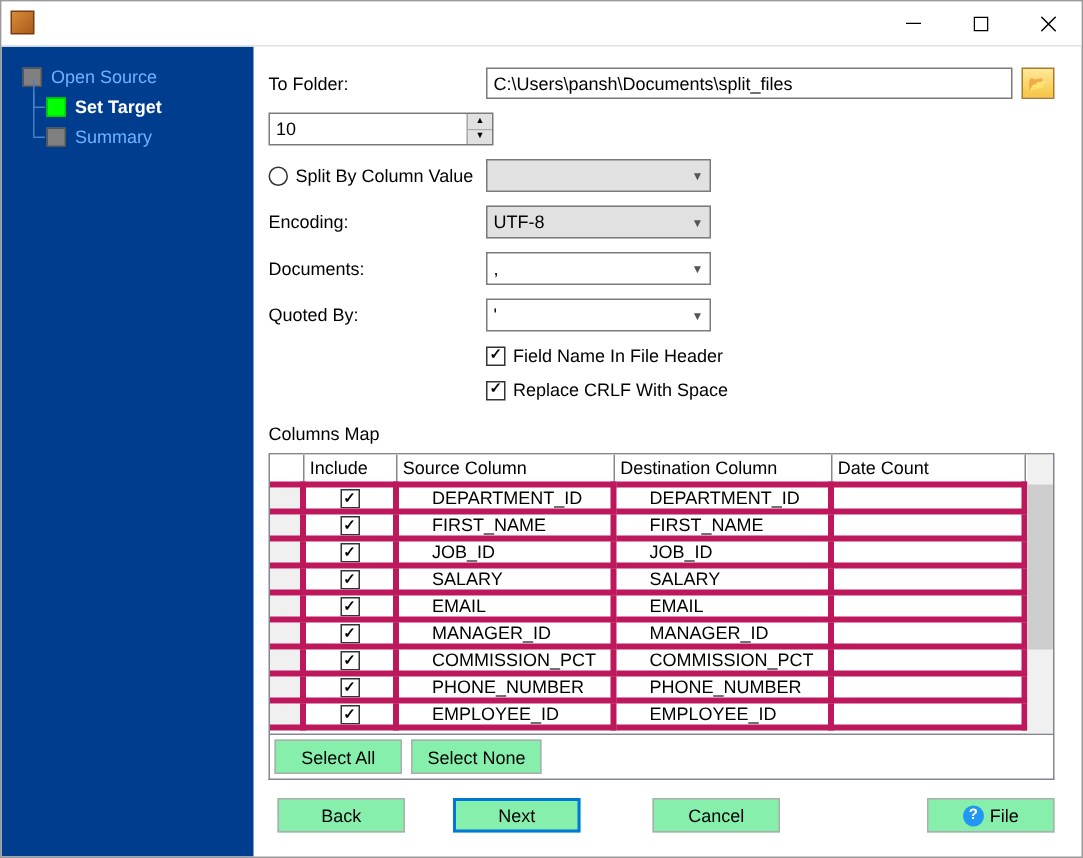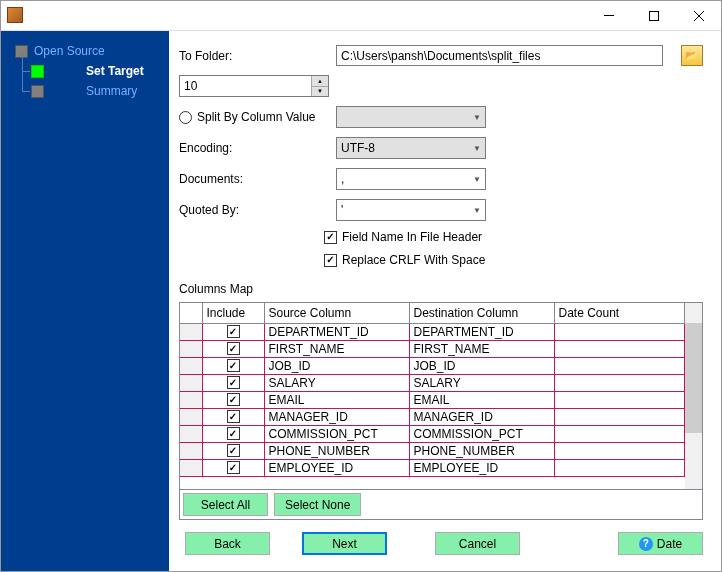--- a/index.html
+++ b/index.html
@@ -48,21 +48,21 @@
     padding: 10px 8px;
     color: #fff;
   }
   .side-item {
     display: flex;
     align-items: center;
     padding: 3px 0;
     margin-left: 6px;
     position: relative;
   }
-  .side-item.child { margin-left: 22px; gap: 36px; }
+  .side-item.child { margin-left: 22px; }
   .side-box {
     width: 13px;
     height: 13px;
     background: #808080;
     border: 1px solid #555;
     margin-right: 6px;
     flex-shrink: 0;
   }
   .side-box.active {
     background: #00ff00;
@@ -88,21 +88,20 @@
     flex: 1;
     padding: 14px 18px 10px 10px;
     display: flex;
     flex-direction: column;
     overflow: hidden;
   }
   .form-row {
     display: flex;
     align-items: center;
     margin-bottom: 9px;
-    gap: 12px;
   }
   .form-label {
     width: 145px;
     color: #000;
   }
   .text-input {
     flex: 1;
     height: 21px;
     border: 1px solid #7a7a7a;
     padding: 0 4px;
@@ -224,22 +223,22 @@
     text-align: left;
     padding: 2px 4px;
     font-weight: normal;
     height: 20px;
   }
   th:first-child { border-left: none; width: 22px; }
   th:nth-child(2) { width: 62px; }
   th:nth-child(3) { width: 145px; }
   th:nth-child(4) { width: 145px; }
   td {
-    border: 1px solid #be185d;
-    padding: 0 4px;
+    border: 4px solid #be185d;
+    padding: 0 22px;
     height: 17px;
     overflow: hidden;
     white-space: nowrap;
   }
   td:first-child { border-left: none; background:#f0f0f0;}
   .scrollbar {
     width: 17px;
     background: #f0f0f0;
     position: relative;
   }
@@ -532,17 +531,17 @@
       <div style="width:32px"></div>
       <div class="btn primary">
           <span>Next</span>
         </div>
       <div style="width:48px"></div>
       <div class="btn">
           <span>Cancel</span>
         </div>
       <div class="btn help-btn">
         <div class="help-icon">?</div>
-        <span>Date</span>
+        <span>File</span>
       </div>
     </div>
   </div>
 </div>
 
 </body></html>

